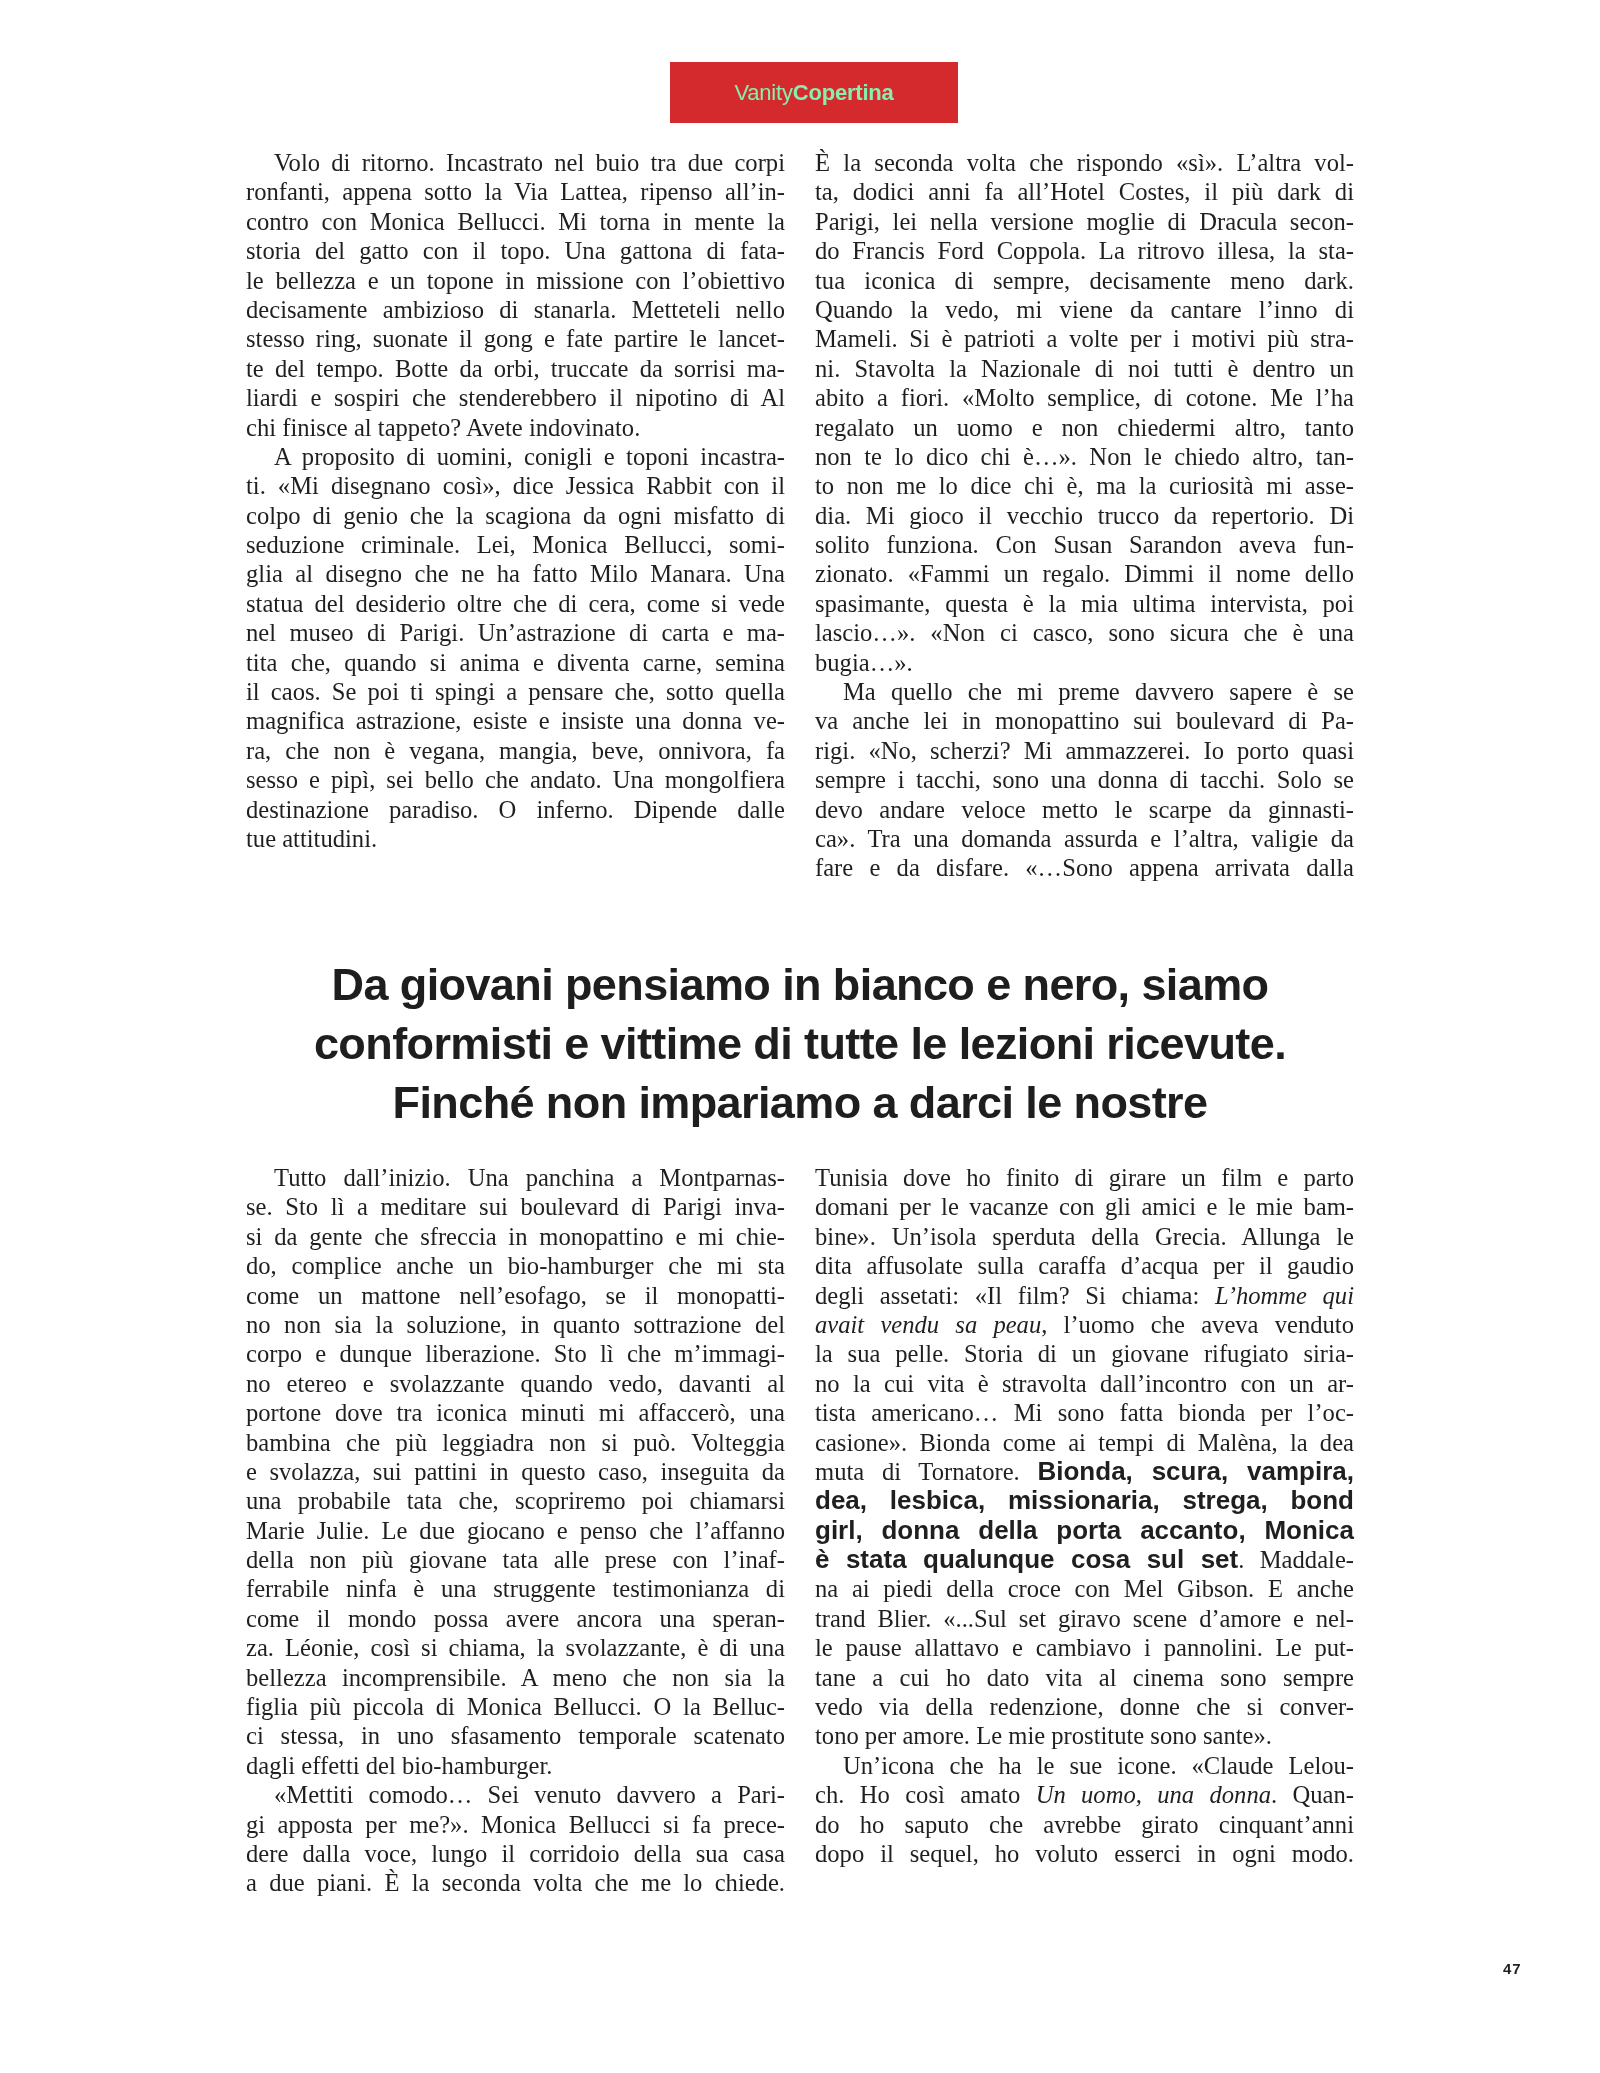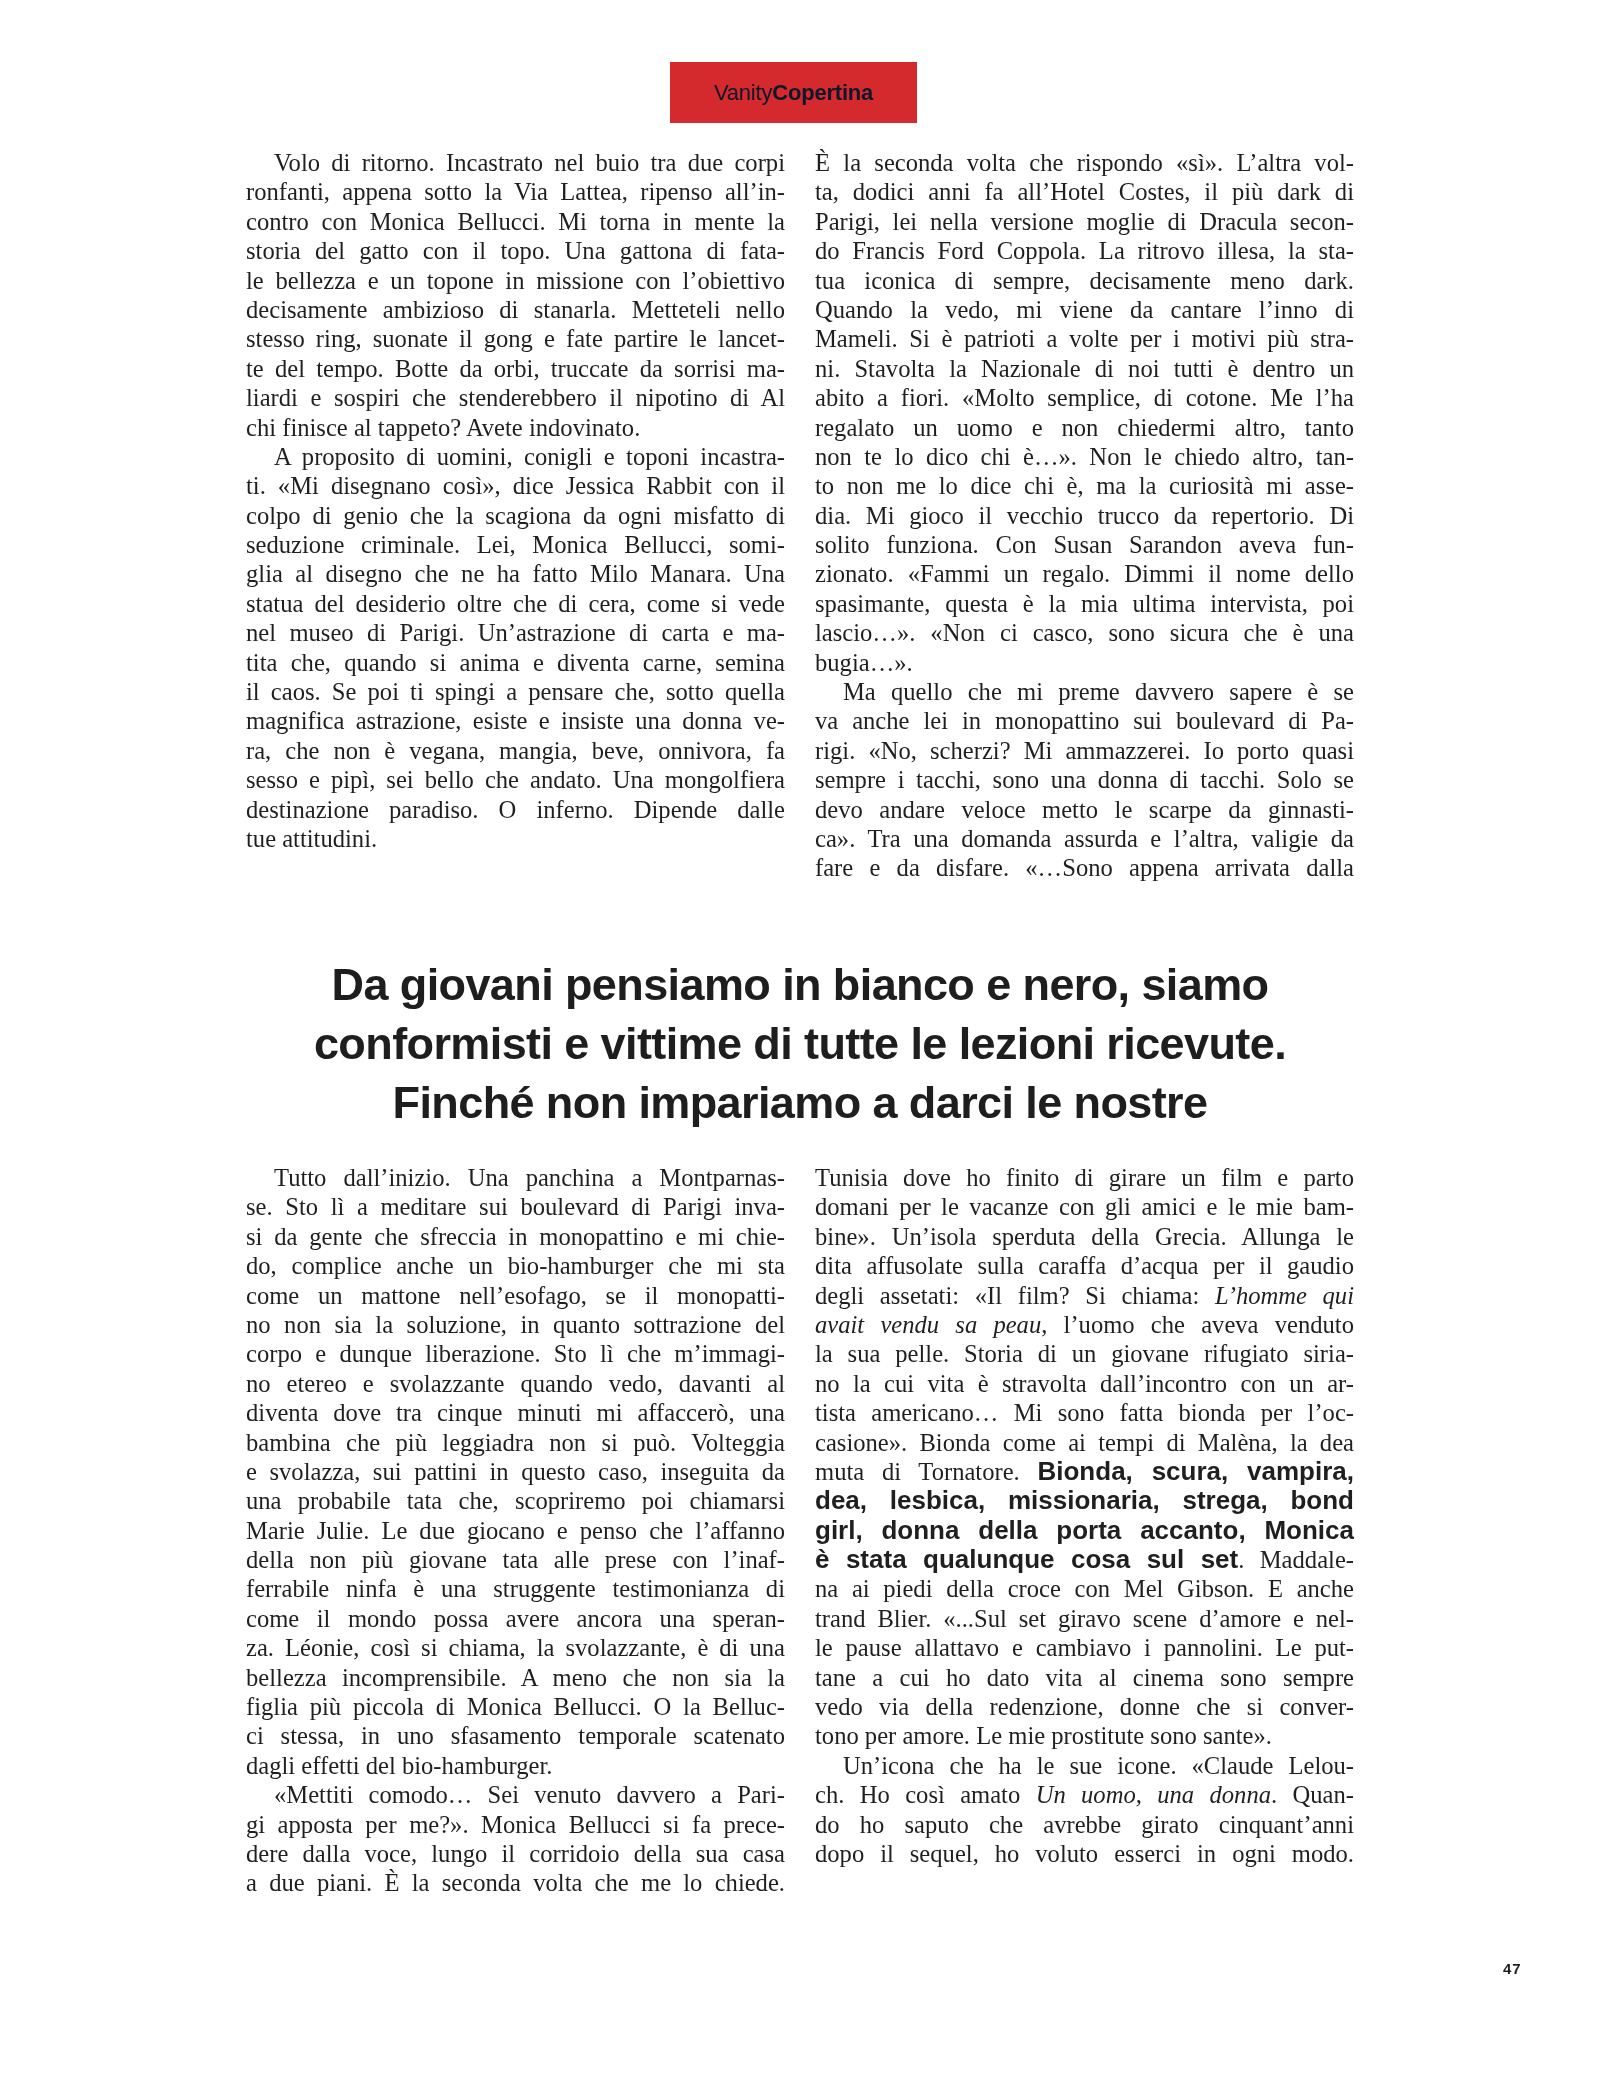--- a/index.html
+++ b/index.html
@@ -1,20 +1,20 @@
 <!DOCTYPE html>
 <html><head>
 <meta charset="utf-8">
 <style>
   html, body { margin: 0; padding: 0; background: #ffffff; }
   body { width: 1600px; height: 2073px; position: relative; overflow: hidden; color: #1f1f1f; }
 
   .section-tag {
-    position: absolute; left: 670px; top: 62px; width: 247px; height: 61px;
-    background: #d42a2e; color: #0f172a;
+    position: absolute; left: 670px; top: 62px; width: 288px; height: 61px;
+    background: #d42a2e; color: #86efac;
     display: flex; align-items: center; justify-content: center;
     font-family: "Liberation Sans", sans-serif; font-size: 22px; letter-spacing: -0.2px;
   }
   .section-tag .light { font-weight: 400; }
   .section-tag .bold { font-weight: 700; }
 
   .col {
     position: absolute;
     font-family: "Liberation Serif", serif;
     font-size: 24.6px;
@@ -120,21 +120,21 @@
 
 <div class="col" id="col-bl">
     <span class="line indent">Tutto dall’inizio. Una panchina a Montparnas-</span>
     <span class="line">se. Sto lì a meditare sui boulevard di Parigi inva-</span>
     <span class="line">si da gente che sfreccia in monopattino e mi chie-</span>
     <span class="line">do, complice anche un bio-hamburger che mi sta</span>
     <span class="line">come un mattone nell’esofago, se il monopatti-</span>
     <span class="line">no non sia la soluzione, in quanto sottrazione del</span>
     <span class="line">corpo e dunque liberazione. Sto lì che m’immagi-</span>
     <span class="line">no etereo e svolazzante quando vedo, davanti al</span>
-    <span class="line">diventa dove tra cinque minuti mi affaccerò, una</span>
+    <span class="line">portone dove tra iconica minuti mi affaccerò, una</span>
     <span class="line">bambina che più leggiadra non si può. Volteggia</span>
     <span class="line">e svolazza, sui pattini in questo caso, inseguita da</span>
     <span class="line">una probabile tata che, scopriremo poi chiamarsi</span>
     <span class="line">Marie Julie. Le due giocano e penso che l’affanno</span>
     <span class="line">della non più giovane tata alle prese con l’inaf-</span>
     <span class="line">ferrabile ninfa è una struggente testimonianza di</span>
     <span class="line">come il mondo possa avere ancora una speran-</span>
     <span class="line">za. Léonie, così si chiama, la svolazzante, è di una</span>
     <span class="line">bellezza incomprensibile. A meno che non sia la</span>
     <span class="line">figlia più piccola di Monica Bellucci. O la Belluc-</span>

